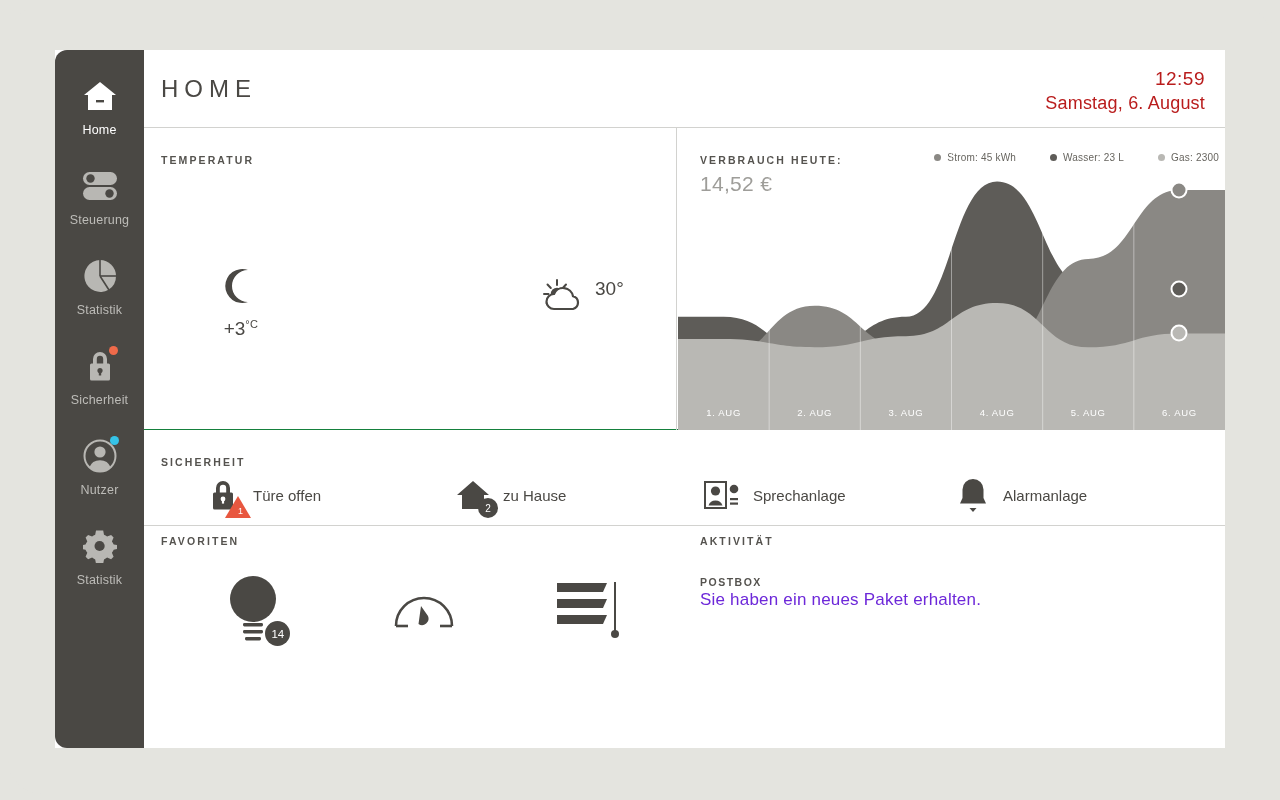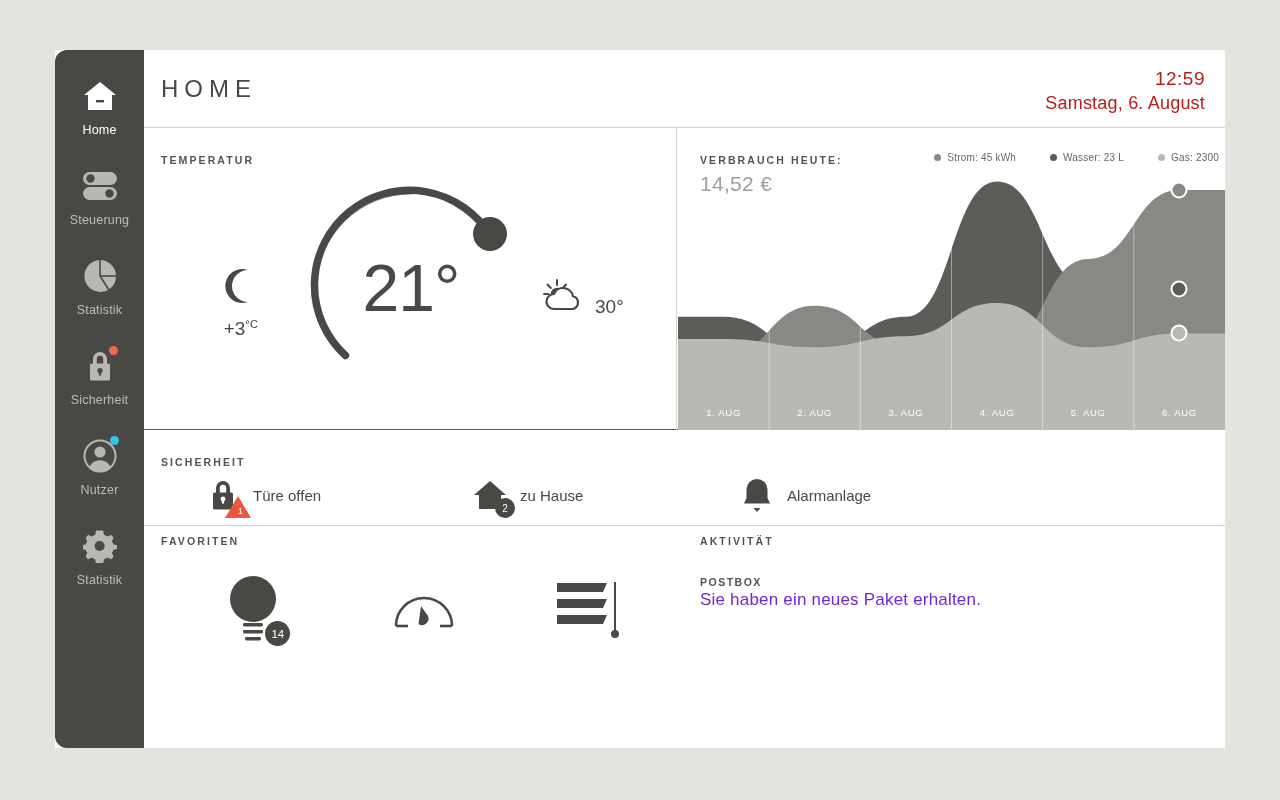--- a/index.html
+++ b/index.html
@@ -160,21 +160,21 @@
     text-align: center; width: 70px;
   }
   #night-temp {
     margin-top: 8px;
     font-size: 19px; color: #4a4844; font-weight: 500;
   }
   #night-temp sup { font-size: 11px; letter-spacing: .3px; }
   #day-block {
     position: absolute;
     left: 398px; top: 150px;
-    display: flex; align-items: flex-end; gap: 9px;
+    display: flex; align-items: flex-start; gap: 9px;
   }
   #day-temp { font-size: 19px; color: #4a4844; }
 
   
   #consumption-panel {
     position: absolute;
     left: 534px; top: 0;
     width: 547px; height: 302px;
     overflow: hidden;
   }
@@ -385,32 +385,20 @@
 
       <div id="night-block">
         <span>
           <svg width="34" height="40" viewBox="0 0 34 40">
             <path d="M24 4 A17 17 0 1 0 24 36 A13.5 13.5 0 0 1 24 4 Z" fill="#4a4844"></path>
           </svg>
         </span>
         <div id="night-temp"><span>+3</span><sup>°C</sup></div>
       </div>
 
-      <div id="temp-dial-wrap">
-        <svg width="220" height="220" viewBox="0 0 220 220">
-
-          <path d="M 110 15 A 95 95 0 0 0 43.8 41.3" fill="none" stroke="#9b9a96" stroke-width="3.2" stroke-linecap="round"></path>
-          <path d="M 43.8 41.3 A 95 95 0 0 0 28.5 60" fill="none" stroke="#9b9a96" stroke-width="3" stroke-linecap="round"></path>
-
-          <path d="M 189.7 58 A 95 95 0 1 0 44.5 177.5" fill="none" stroke="#4a4844" stroke-width="7.5" stroke-linecap="round"></path>
-
-          <circle cx="189" cy="56" r="17" fill="#4a4844"></circle>
-        </svg>
-        <div id="temp-value">21°</div>
-      </div>
 
       <div id="day-block">
         <span>
           <svg width="44" height="36" viewBox="0 0 44 36">
             <g stroke="#4a4844" stroke-width="2" stroke-linecap="round">
               <line x1="15" y1="2" x2="15" y2="7"></line>
               <line x1="5.5" y1="6.5" x2="8.8" y2="10"></line>
               <line x1="24" y1="6.5" x2="20.8" y2="10"></line>
               <line x1="2" y1="16" x2="6.5" y2="16"></line>
               <line x1="4.5" y1="25" x2="8" y2="22"></line>
@@ -487,20 +475,33 @@
       <div class="sec-item">
         <span class="sec-icon">
           <svg width="36" height="34" viewBox="0 0 36 34" fill="#4a4844">
             <path d="M18 3 L34 17 L29 17 L29 31 L7 31 L7 17 L2 17 Z"></path>
           </svg>
           <span class="badge-circle" style="width:20px;height:20px;font-size:10px;right:-6px;bottom:-3px;">2</span>
         </span>
         <span class="sec-text">zu Hause</span>
       </div>
 
+      <div class="sec-item">
+        <span class="sec-icon">
+          <svg width="38" height="30" viewBox="0 0 38 30">
+            <rect x="1" y="2" width="21" height="26" fill="none" stroke="#4a4844" stroke-width="2"></rect>
+            <circle cx="11.5" cy="11" r="4.6" fill="#4a4844"></circle>
+            <path d="M4.5 25.5 A7.4 7.4 0 0 1 18.5 25.5 Z" fill="#4a4844"></path>
+            <circle cx="30" cy="9" r="4.3" fill="#4a4844"></circle>
+            <rect x="26" y="18" width="8" height="2.2" fill="#4a4844"></rect>
+            <rect x="26" y="22.5" width="8" height="2.2" fill="#4a4844"></rect>
+          </svg>
+        </span>
+        <span class="sec-text">Sprechanlage</span>
+      </div>
 
       <div class="sec-item">
         <span class="sec-icon">
           <svg width="32" height="36" viewBox="0 0 32 36" fill="#4a4844">
             <path d="M16 2 A10.5 10.5 0 0 1 26.5 12.5 L26.5 21 L29 26.5 L3 26.5 L5.5 21 L5.5 12.5 A10.5 10.5 0 0 1 16 2 Z"></path>
             <path d="M12.5 31 L19.5 31 L16 35 Z"></path>
           </svg>
         </span>
         <span class="sec-text">Alarmanlage</span>
       </div>

